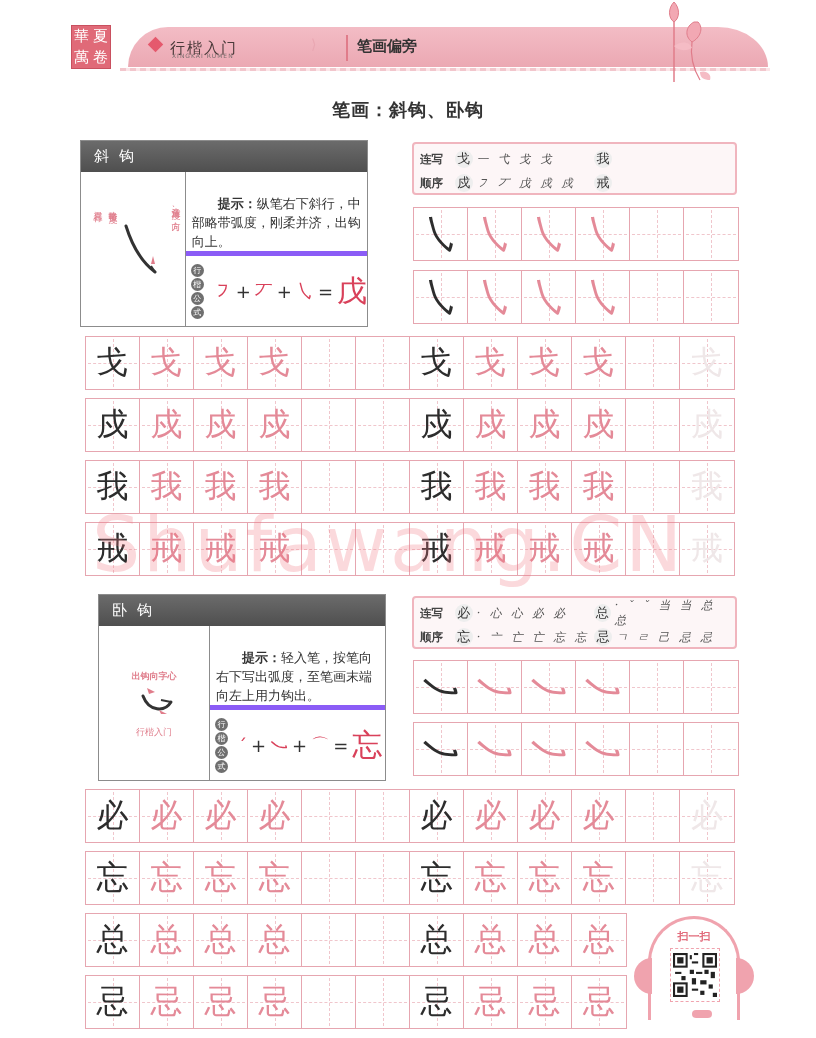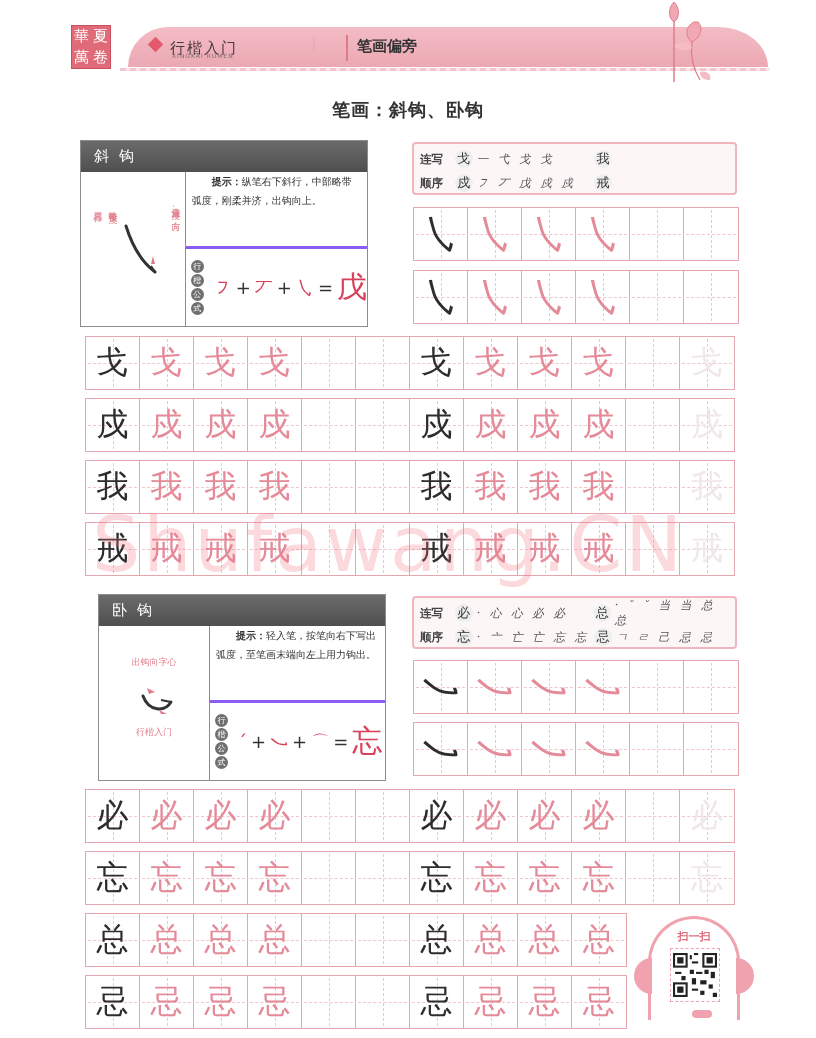--- a/index.html
+++ b/index.html
@@ -66,22 +66,22 @@
     height: 31px; background: linear-gradient(180deg,#6b6b6b,#4f4f4f); color: #fff;
     font-size: 15px; padding-left: 13px; line-height: 31px; letter-spacing: 10px;
     font-family: "DejaVu Sans", sans-serif;
   }
   .panel-body { display: flex; height: 154px; }
   .panel-diagram {
     width: 111px; border-right: 1px solid #8c8c8c; position: relative;
   }
   .panel-right { flex: 1; display: flex; flex-direction: column; }
   .panel-tip {
-    flex: 0 0 77px; border-bottom: 3px solid #8b5cf6; padding: 0 6px 0 6px;
-    font-size: 10px; line-height: 19px; color: #333; text-indent: 2em;
+    flex: 0 0 77px; border-bottom: 5px solid #8b5cf6; padding: 22px 6px 0 6px;
+    font-size: 13px; line-height: 19px; color: #333; text-indent: 2em;
   }
   .panel-tip b { font-weight: bold; }
   .panel-formula { flex: 1; display: flex; align-items: center; padding-left: 5px; }
   .formula-badge { display: flex; flex-direction: column; gap: 1px; margin-right: 10px; }
   .formula-badge span {
     width: 13px; height: 13px; border-radius: 50%; background: #6f6f6f; color: #fff;
     font-size: 8px; line-height: 13px; text-align: center; font-family: "DejaVu Sans", sans-serif;
   }
   .formula-expr { display: flex; align-items: center; gap: 4px; font-size: 18px; color: #333; font-family: "DejaVu Sans", sans-serif; }
   .formula-expr .part { color: #d9415a; font-size: 18px; }
@@ -407,21 +407,21 @@
       <span>戒</span>
     </div>
 </div>
 
 <div class="watermark">Shufawang.CN</div>
 
 <div class="panel" style="left:98px; top:594px;">
   <div class="panel-head">卧钩</div>
   <div class="panel-body">
     <div class="panel-diagram">
-      <span class="hlabel" style="top:30px;">出钩向字心</span>
+      <span class="hlabel" style="top:44px;font-weight:bold;">出钩向字心</span>
       <svg style="position:absolute; left:40px; top:60px;" width="36" height="30">
         <path d="M4 10 C10 26 26 26 32 16" fill="none" stroke="#333" stroke-width="3" stroke-linecap="round"></path>
         <path d="M32 16 L22 14" stroke="#333" stroke-width="2"></path>
         <path d="M8 2 L16 6 L10 8 Z" fill="#e07c8a"></path>
         <path d="M20 24 L28 28 L22 28 Z" fill="#e07c8a"></path>
       </svg>
       <span class="hlabel" style="top:100px;">行楷入门</span>
     </div>
     <div class="panel-right">
       <div class="panel-tip"><b>提示：</b><span>轻入笔，按笔向右下写出弧度，至笔画末端向左上用力钩出。</span></div>

